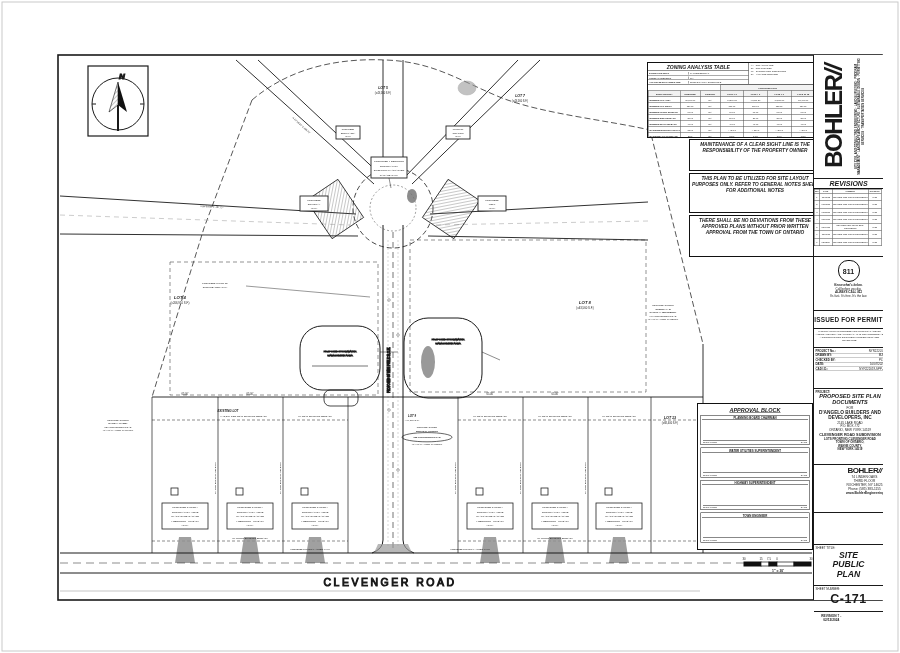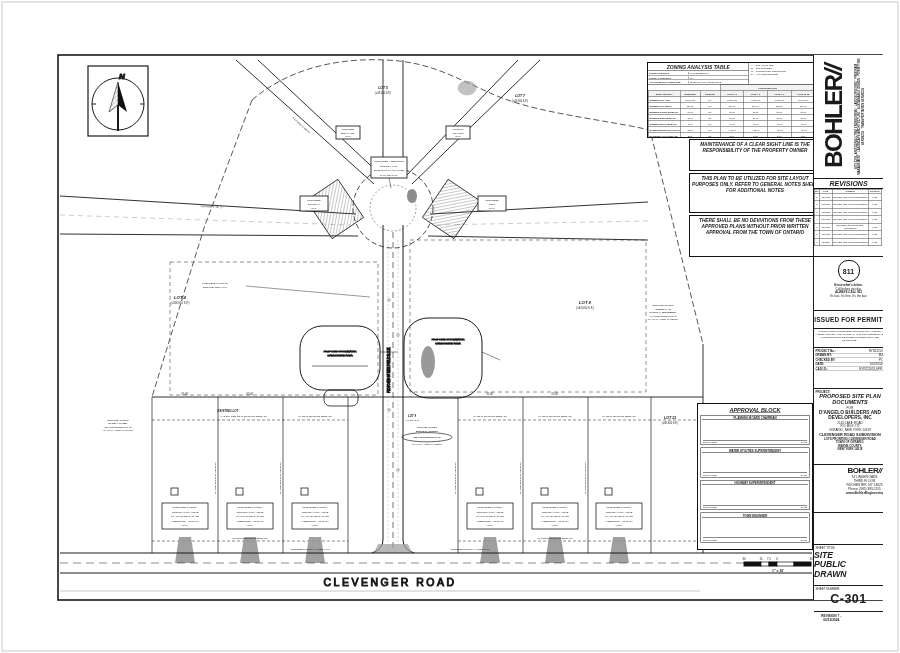--- a/index.html
+++ b/index.html
@@ -73,21 +73,21 @@
   .p-sub{font-size:7.6px;font-weight:bold;margin-top:2px;}
   .p-loc{font-size:5.8px;line-height:1.2;font-weight:bold;}
   .tb-office{height:47px;text-align:center;padding-left:32px;}
   .tb-office .scale50{text-align:center;padding-top:2px;}
   .o-logo{font-size:16px;font-weight:bold;letter-spacing:-1px;}
   .o-lines{font-size:6.4px;line-height:1.25;}
   .o-web{font-size:6.6px;font-weight:bold;}
   .tb-seal{height:31px;}
   .tb-stitle{height:40px;}
   .tb-label-tiny{font-size:4px;transform:scale(.75);transform-origin:0 0;padding:1px 0 0 2px;}
-  .s-title{font-size:8.6px;font-weight:bold;font-style:italic;line-height:1.1;}
+  .s-title{font-size:8.6px;font-weight:bold;font-style:italic;text-align:center;line-height:1.1;}
   .tb-snum{height:25px;}
   .s-num{font-size:12.5px;font-weight:bold;text-align:center;letter-spacing:.5px;}
   .tb-rev{height:17px;display:flex;align-items:center;justify-content:center;border-bottom:none !important;}
   .tb-rev .scale50{font-size:6.4px;font-weight:bold;text-align:center;width:200%;}
 </style>
 </head>
 <body>
 
 <svg class="abs" style="left:0;top:0" width="900" height="653" viewBox="0 0 900 653">
   <defs>
@@ -683,25 +683,25 @@
     </div>
   </section>
 
   <section class="tb-seal"></section>
 
   <section class="tb-stitle">
     <div class="tb-label-tiny">SHEET TITLE:</div>
     <div class="s-title">
       <div>SITE</div>
       <div>PUBLIC</div>
-      <div>DRAWN</div>
+      <div>PLAN</div>
     </div>
   </section>
 
   <section class="tb-snum">
     <div class="tb-label-tiny">SHEET NUMBER:</div>
-    <div class="s-num">C-301</div>
+    <div class="s-num">C-171</div>
   </section>
 
   <section class="tb-rev">
     <div class="scale50">REVISION 7 - 02/12/2024</div>
   </section>
 </div>
 
 </body></html>

